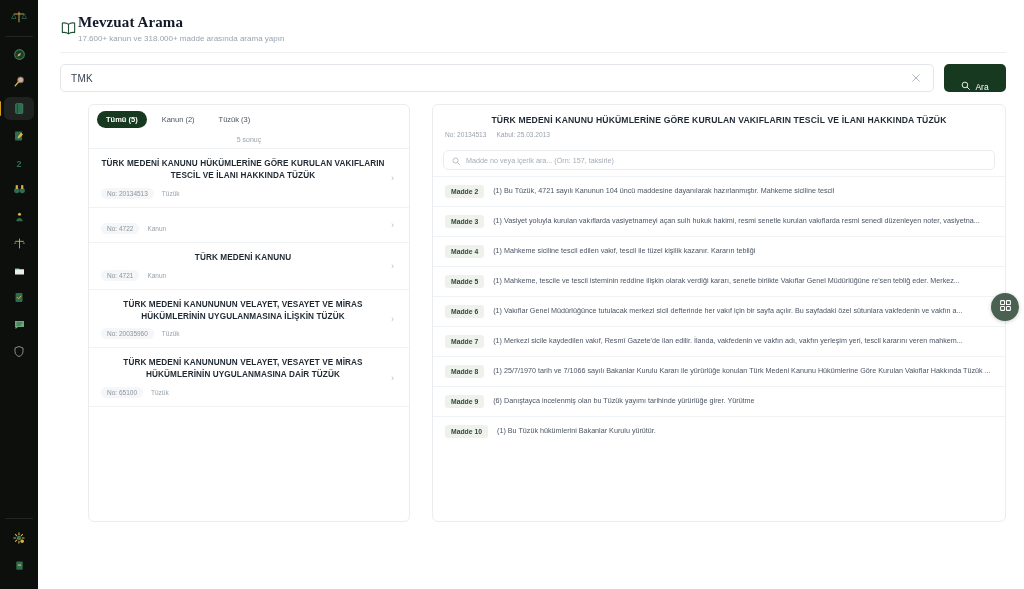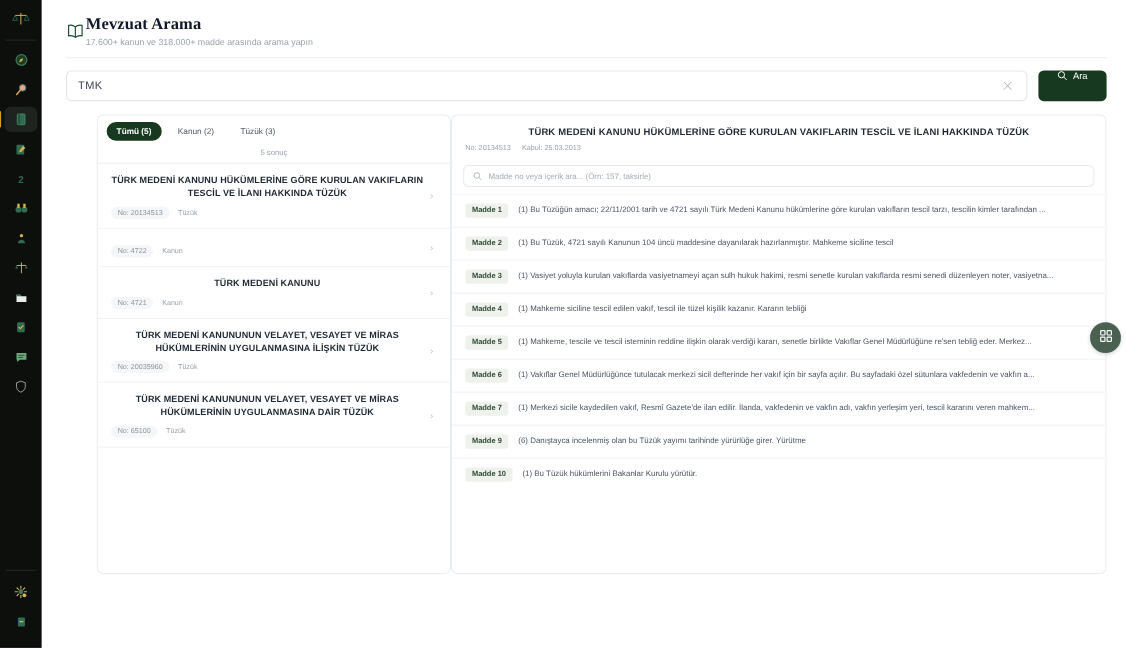--- a/index.html
+++ b/index.html
@@ -66,26 +66,26 @@
     flex: 1; border: none; outline: none; font-size: 10px; color: #374151;
     font-family: inherit; background: transparent; letter-spacing: .3px;
   }
   .clear-btn {
     width: 14px; height: 14px; flex: 0 0 14px; border: none; background: transparent;
     color: #9aa3ad; cursor: pointer; display: flex; align-items: center; justify-content: center;
   }
   .ara-btn {
     width: 62px; height: 28px; background: #17391f; color: #fff;
     border: none; border-radius: 5px; font-size: 8.5px; cursor: pointer;
-    display: flex; align-items: flex-start; justify-content: center; gap: 5px;
+    display: flex; align-items: flex-end; justify-content: center; gap: 5px;
     font-family: inherit;
   }
 
   
-  .panels { display: flex; gap: 0; margin-top: 12px; height: 418px; padding-left: 28px; }
+  .panels { display: flex; gap: 22px; margin-top: 12px; height: 418px; padding-left: 28px; }
 
   
   .results {
     width: 322px; flex: 0 0 322px; border: 1px solid #e9edf0; border-radius: 6px;
     background: #fff; display: flex; flex-direction: column; overflow: hidden;
   }
   .tabs { display: flex; align-items: center; gap: 6px; padding: 6px 8px 5px; }
   .tab {
     font-size: 7.5px; padding: 4px 9px; border-radius: 10px; cursor: pointer;
     color: #4b5563; background: transparent; border: none; font-family: inherit;
@@ -378,24 +378,20 @@
             <svg width="8" height="8" viewBox="0 0 16 16" fill="none">
               <circle cx="7" cy="7" r="5" stroke="#a3acb5" stroke-width="1.5"></circle>
               <path d="M11 11l4 4" stroke="#a3acb5" stroke-width="1.5" stroke-linecap="round"></path>
             </svg>
           </span>
           <input type="text" placeholder="Madde no veya içerik ara... (Örn: 157, taksirle)" style="">
         </div>
 
         <div class="madde-list">
           <div class="madde-row">
-            <span class="madde-badge">Madde 1</span>
-            <span class="madde-text">(1) Bu Tüzüğün amacı; 22/11/2001 tarih ve 4721 sayılı Türk Medeni Kanunu hükümlerine göre kurulan vakıfların tescil tarzı, tescilin kimler tarafından ...</span>
-          </div>
-          <div class="madde-row">
             <span class="madde-badge">Madde 2</span>
             <span class="madde-text">(1) Bu Tüzük, 4721 sayılı Kanunun 104 üncü maddesine dayanılarak hazırlanmıştır. Mahkeme siciline tescil</span>
           </div>
           <div class="madde-row">
             <span class="madde-badge">Madde 3</span>
             <span class="madde-text">(1) Vasiyet yoluyla kurulan vakıflarda vasiyetnameyi açan sulh hukuk hakimi, resmi senetle kurulan vakıflarda resmi senedi düzenleyen noter, vasiyetna...</span>
           </div>
           <div class="madde-row">
             <span class="madde-badge">Madde 4</span>
             <span class="madde-text">(1) Mahkeme siciline tescil edilen vakıf, tescil ile tüzel kişilik kazanır. Kararın tebliği</span>
@@ -404,20 +400,24 @@
             <span class="madde-badge">Madde 5</span>
             <span class="madde-text">(1) Mahkeme, tescile ve tescil isteminin reddine ilişkin olarak verdiği kararı, senetle birlikte Vakıflar Genel Müdürlüğüne re'sen tebliğ eder. Merkez...</span>
           </div>
           <div class="madde-row">
             <span class="madde-badge">Madde 6</span>
             <span class="madde-text">(1) Vakıflar Genel Müdürlüğünce tutulacak merkezi sicil defterinde her vakıf için bir sayfa açılır. Bu sayfadaki özel sütunlara vakfedenin ve vakfın a...</span>
           </div>
           <div class="madde-row">
             <span class="madde-badge">Madde 7</span>
             <span class="madde-text">(1) Merkezi sicile kaydedilen vakıf, Resmî Gazete'de ilan edilir. İlanda, vakfedenin ve vakfın adı, vakfın yerleşim yeri, tescil kararını veren mahkem...</span>
+          </div>
+          <div class="madde-row">
+            <span class="madde-badge">Madde 8</span>
+            <span class="madde-text">(1) 25/7/1970 tarih ve 7/1066 sayılı Bakanlar Kurulu Kararı ile yürürlüğe konulan Türk Medeni Kanunu Hükümlerine Göre Kurulan Vakıflar Hakkında Tüzük ...</span>
           </div>
           <div class="madde-row">
             <span class="madde-badge">Madde 9</span>
             <span class="madde-text">(6) Danıştayca incelenmiş olan bu Tüzük yayımı tarihinde yürürlüğe girer. Yürütme</span>
           </div>
           <div class="madde-row">
             <span class="madde-badge">Madde 10</span>
             <span class="madde-text">(1) Bu Tüzük hükümlerini Bakanlar Kurulu yürütür.</span>
           </div>
         </div>

